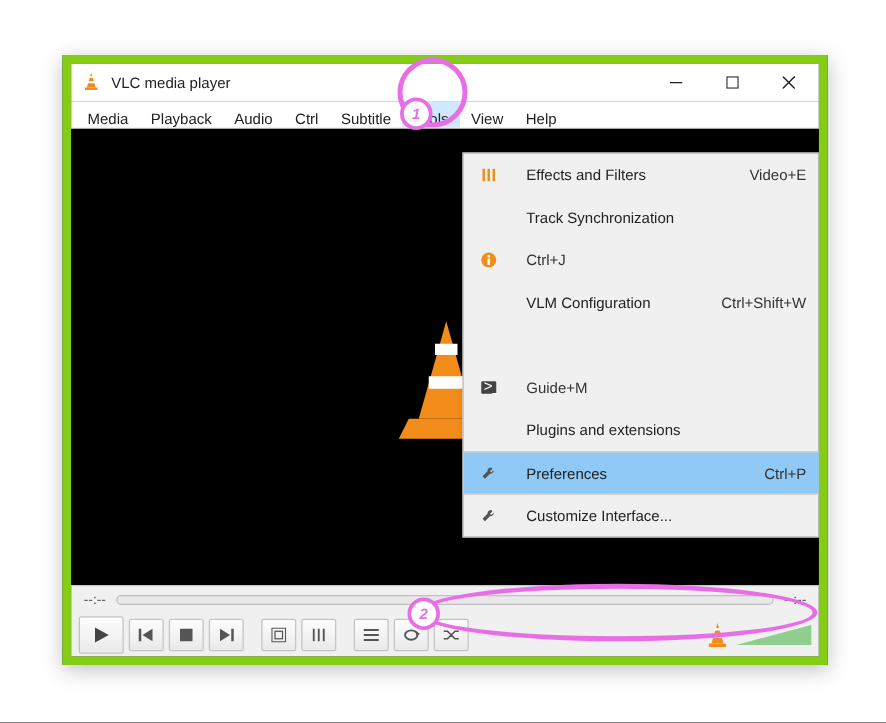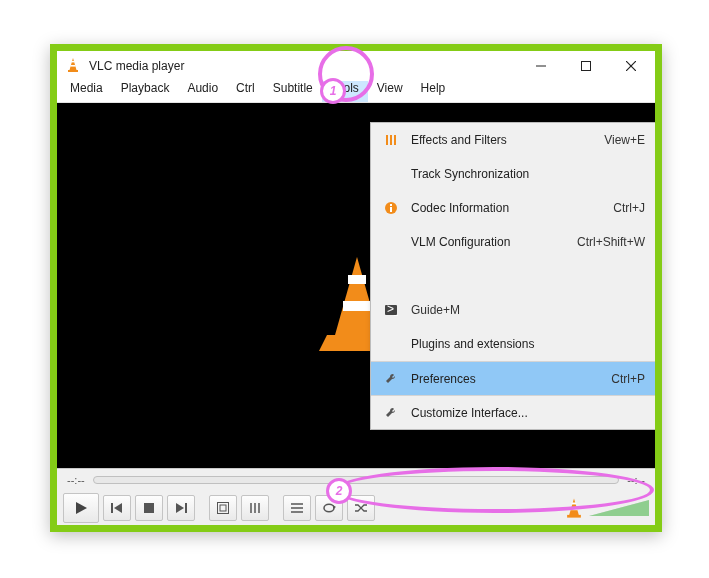--- a/index.html
+++ b/index.html
@@ -14,35 +14,35 @@
     display: flex; flex-direction: column;
   }
   
   .titlebar { height: 30px; display: flex; align-items: center; padding: 0 2px 0 8px; background: #fff; }
   .titlebar .title { margin-left: 8px; flex: 1; color: #222; }
   .win-buttons { display: flex; }
   .win-btn { width: 45px; height: 30px; display: flex; align-items: center; justify-content: center; }
   .win-btn svg { display: block; }
   
   .menubar { height: 22px; display: flex; align-items: stretch; padding-left: 4px; background: #fff; border-bottom: 1px solid #e3e3e3; }
-  .menu-item { padding: 0 9px; display: flex; align-items: flex-start; color: #222; }
+  .menu-item { padding: 0 9px; display: flex; align-items: flex-end; color: #222; }
   .menu-item.active { background: #cde8ff; }
   
   .video { flex: 1; background: #000; position: relative; overflow: hidden; }
   .cone { position: absolute; left: 260px; top: 150px; width: 80px; height: 100px; }
   
   .dropdown {
     position: absolute; left: 313px; top: 19px;
     width: 290px;
     background: #f0f0f0;
     border: 1px solid #bcbcbc;
     box-shadow: 2px 3px 6px rgba(0,0,0,0.25);
     z-index: 40;
   }
-  .dd-row { height: 34px; display: flex; align-items: center; padding: 0 14px 0 10px; color: #222; }
+  .dd-row { height: 34px; display: flex; align-items: center; padding: 0 14px 0 10px; color: #222; gap: 10px; }
   .dd-row.sep { border-top: 1px solid #d4d4d4; }
   .dd-row.hl { background: #90c8f6; }
   .dd-icon { width: 20px; height: 20px; display: flex; align-items: center; justify-content: center; margin-right: 10px; }
   .dd-label { flex: 1; }
   .dd-shortcut { color: #333; }
   
   .controls { background: #f0f0f0; border-top: 1px solid #c8c8c8; }
   .seek-row { height: 22px; display: flex; align-items: center; padding: 0 10px; gap: 8px; }
   .time { color: #555; font-size: 11px; }
   .seekbar { flex: 1; height: 8px; background: #e8e8e8; border: 1px solid #c0c0c0; border-radius: 4px; position: relative; }
@@ -161,36 +161,35 @@
     <div class="dropdown">
       <div class="dd-row">
         <span class="dd-icon">
           <svg width="14" height="14">
               <line x1="3" y1="2" x2="3" y2="12" stroke="#f28c1a" stroke-width="2"></line>
               <line x1="7" y1="2" x2="7" y2="12" stroke="#f28c1a" stroke-width="2"></line>
               <line x1="11" y1="2" x2="11" y2="12" stroke="#f28c1a" stroke-width="2"></line>
             </svg>
         </span>
         <span class="dd-label">Effects and Filters</span>
-        <span class="dd-shortcut">View+E</span>
+        <span class="dd-shortcut">Video+E</span>
       </div>
       <div class="dd-row">
         <span class="dd-icon"></span>
         <span class="dd-label">Track Synchronization</span>
         <span class="dd-shortcut"></span>
       </div>
       <div class="dd-row">
         <span class="dd-icon">
           <svg width="14" height="14">
               <circle cx="7" cy="7" r="6" fill="#f28c1a"></circle>
               <rect x="6" y="6" width="2" height="5" fill="#fff"></rect>
               <rect x="6" y="3" width="2" height="2" fill="#fff"></rect>
             </svg>
         </span>
-        <span class="dd-label">Codec Information</span>
         <span class="dd-shortcut">Ctrl+J</span>
       </div>
       <div class="dd-row">
         <span class="dd-icon"></span>
         <span class="dd-label">VLM Configuration</span>
         <span class="dd-shortcut">Ctrl+Shift+W</span>
       </div>
       <div class="dd-row">
         <span class="dd-icon"></span>
         <span class="dd-shortcut"></span>

